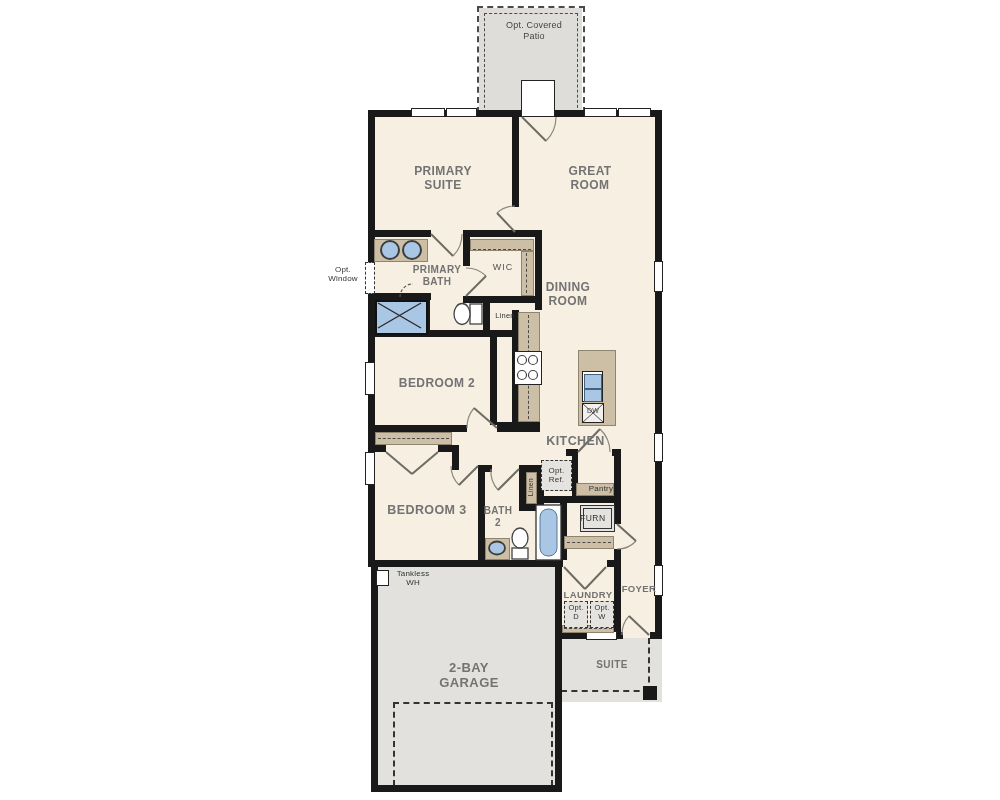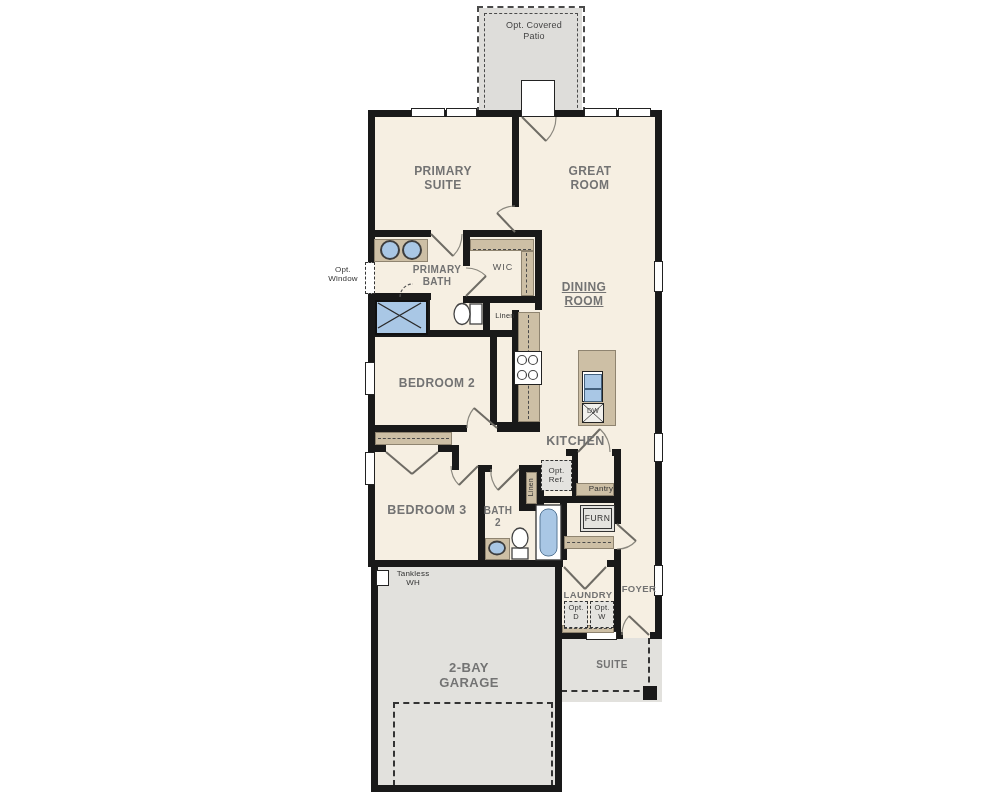--- a/index.html
+++ b/index.html
@@ -218,39 +218,39 @@
   <div class="lbl n" style="left:322px;top:265px;width:42px;font-size:8px;color:#333;">
     <span>Opt.</span>
       <span>Window</span>
   </div>
   <div class="lbl" style="left:401px;top:264px;width:72px;font-size:10px;">
     <span>PRIMARY</span>
       <span>BATH</span>
   </div>
   <div class="lbl n" style="left:484px;top:262px;width:38px;font-size:9px;color:#555;letter-spacing:1px;">WIC</div>
   <div class="lbl n" style="left:487px;top:312px;width:36px;font-size:7.5px;color:#333;">Linen</div>
-  <div class="lbl" style="left:548px;top:280px;width:72px;font-size:12px;text-decoration:underline;">
+  <div class="lbl" style="left:532px;top:280px;width:72px;font-size:12px;">
     <span>DINING</span>
       <span>ROOM</span>
   </div>
   <div class="lbl" style="left:385px;top:376px;width:104px;font-size:12px;">BEDROOM 2</div>
   <div class="lbl" style="left:528px;top:434px;width:95px;font-size:12.5px;">KITCHEN</div>
   <div class="lbl n" style="left:584px;top:407px;width:18px;font-size:7px;color:#444;">DW</div>
   <div class="lbl n" style="left:541px;top:466px;width:31px;font-size:8px;color:#333;">
     <span>Opt.</span>
       <span>Ref.</span>
   </div>
   <div class="lbl n" style="left:576px;top:484px;width:50px;font-size:8px;color:#333;">Pantry</div>
   <div class="lbl n" style="left:518px;top:483px;width:26px;font-size:7px;color:#333;transform:rotate(-90deg);">Linen</div>
   <div class="lbl" style="left:371px;top:503px;width:112px;font-size:12.5px;text-align:center;">BEDROOM 3</div>
   <div class="lbl" style="left:481px;top:505px;width:34px;font-size:10px;">
     <span>BATH</span>
       <span>2</span>
   </div>
-  <div class="lbl n" style="left:580px;top:513px;width:35px;font-size:8.5px;color:#333;letter-spacing:.5px;">FURN</div>
+  <div class="lbl n" style="left:580px;top:513px;width:24px;font-size:8.5px;color:#333;letter-spacing:.5px;">FURN</div>
   <div class="lbl" style="left:552px;top:589px;width:72px;font-size:9.5px;">LAUNDRY</div>
   <div class="lbl n" style="left:564px;top:604px;width:24px;font-size:7.5px;color:#333;">
     <span>Opt.</span>
       <span>D</span>
   </div>
   <div class="lbl n" style="left:590px;top:604px;width:24px;font-size:7.5px;color:#333;">
     <span>Opt.</span>
       <span>W</span>
   </div>
   <div class="lbl" style="left:615px;top:583px;width:48px;font-size:9.5px;">FOYER</div>

